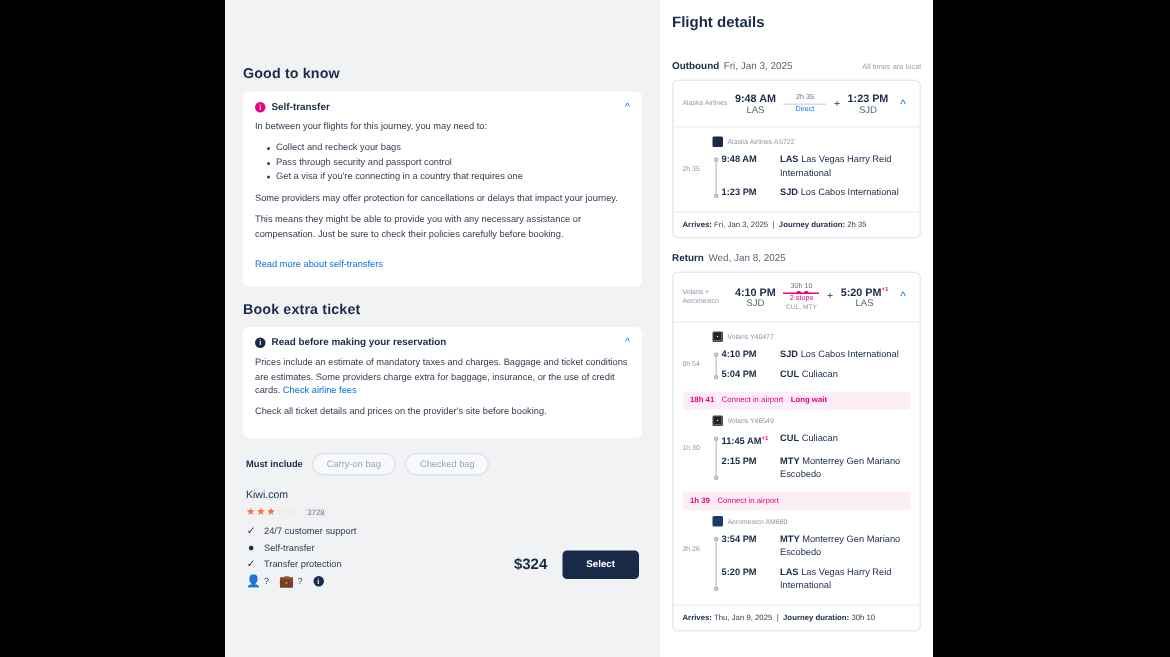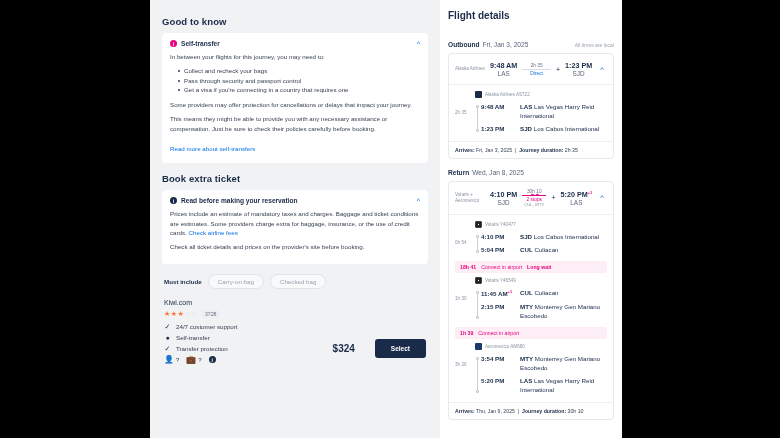--- a/index.html
+++ b/index.html
@@ -13,20 +13,21 @@
     position: absolute; left: 150px; top: 0;
     width: 472px; height: 438px;
     background: #f1f2f4;
     display: flex;
     overflow: hidden;
   }
   .left-col {
     width: 290px;
     padding: 16px 12px 0 12px;
     overflow: hidden;
+    margin-top: 28px;
   }
   .right-col {
     width: 182px;
     background: #ffffff;
     padding: 10px 8px 0 8px;
     overflow: hidden;
   }
 
   .sec-title {
     font-size: 9.5px; font-weight: bold; color: #1a2b49;
@@ -85,21 +86,21 @@
   .feat-block { display: flex; align-items: flex-start; }
   .feats { flex: 1; }
   .feat { display: flex; align-items: center; gap: 5px; margin-bottom: 4px; }
   .feat .txt { font-size: 6.2px; color: #343d52; }
   .tick { color: #1a2b49; font-size: 7px; line-height: 1; width: 7px; text-align: center; }
 
   .bagrow { display: flex; align-items: center; gap: 7px; margin-top: 4px; }
   .bagrow .bag { display: flex; align-items: center; gap: 2px; font-size: 6px; color: #343d52; }
   .bagglyph { font-size: 8px; line-height: 1; color: #1a2b49; }
 
-  .price-area { display: flex; align-items: center; gap: 20px; padding-top: 16px; }
+  .price-area { display: flex; align-items: center; gap: 10px; padding-top: 16px; }
   .price { font-size: 10px; font-weight: bold; color: #1a2b49; }
   .select-btn {
     background: #1a2b49; color: #ffffff; border: none; border-radius: 3px;
     font-size: 6.5px; font-weight: bold; padding: 6px 16px; cursor: pointer;
     font-family: "Liberation Sans", sans-serif;
   }
 
   
   .fd-title { font-size: 10px; font-weight: bold; color: #1a2b49; margin-bottom: 20px; }
   .leg-head { display: flex; align-items: baseline; margin-bottom: 5px; }

